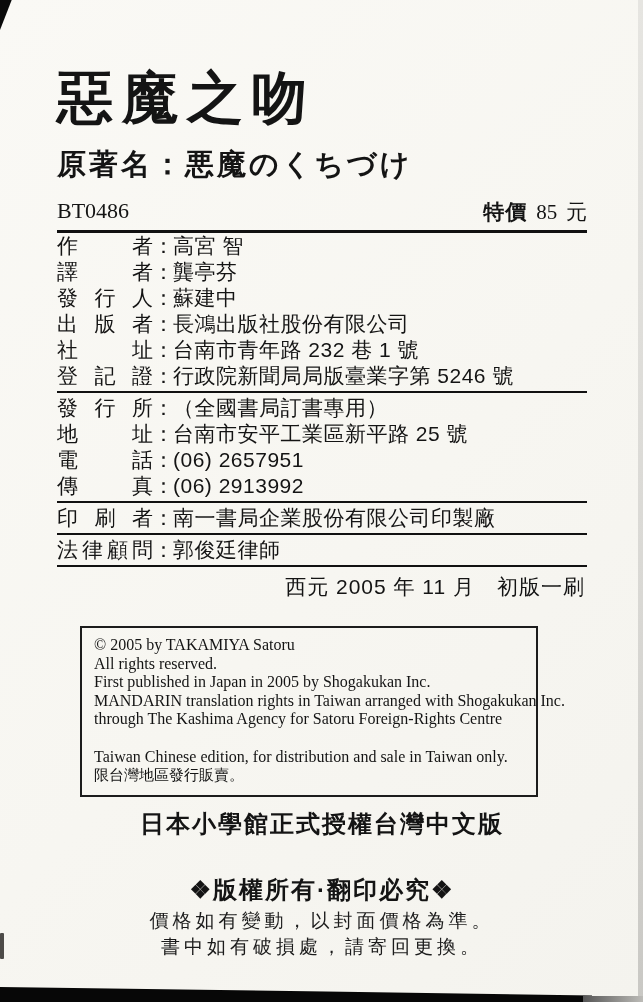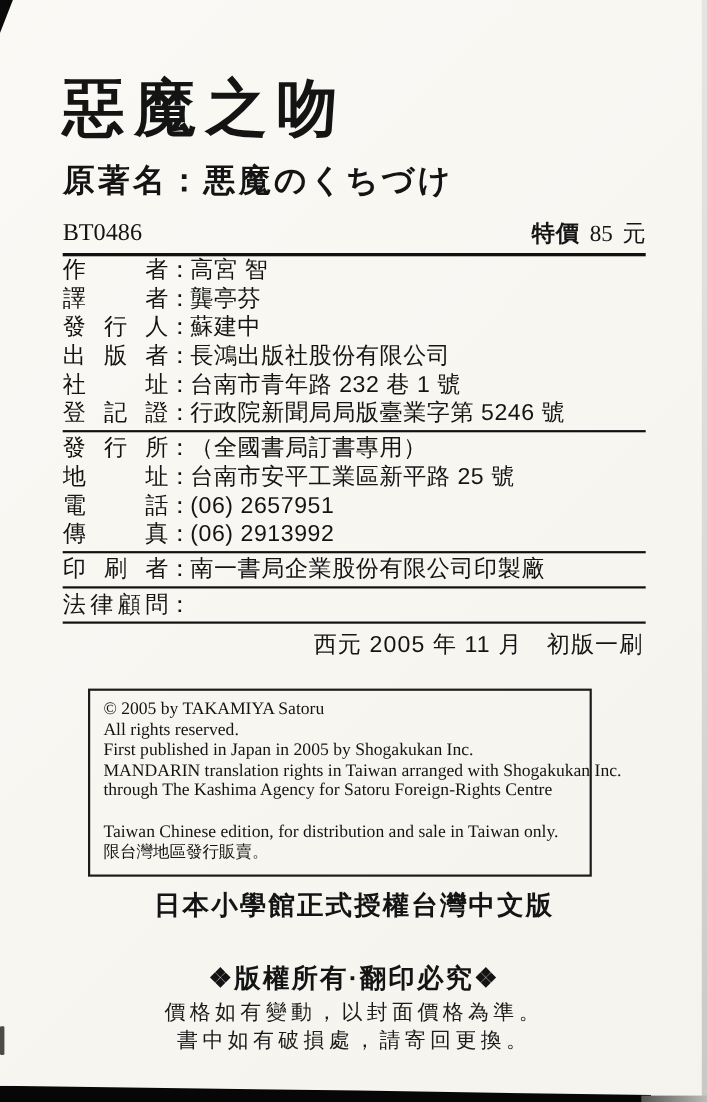--- a/index.html
+++ b/index.html
@@ -188,20 +188,21 @@
           <span class="rvalue">(06) 2913992</span>
       </div>
       <div class="row bb">
         <span class="rlabel">印刷者</span>
           <span class="rcolon">：</span>
           <span class="rvalue">南一書局企業股份有限公司印製廠</span>
       </div>
       <div class="row bb">
         <span class="rlabel">法律顧問</span>
           <span class="rcolon">：</span>
+          <span class="rvalue">郭俊廷律師</span>
       </div>
 
     </div>
 
     <div class="edition">西元 2005 年 11 月　初版一刷</div>
 
     <div class="cbox">
       <div class="c-line">© 2005 by TAKAMIYA Satoru</div>
       <div class="c-line">All rights reserved.</div>
       <div class="c-line">First published in Japan in 2005 by Shogakukan Inc.</div>

